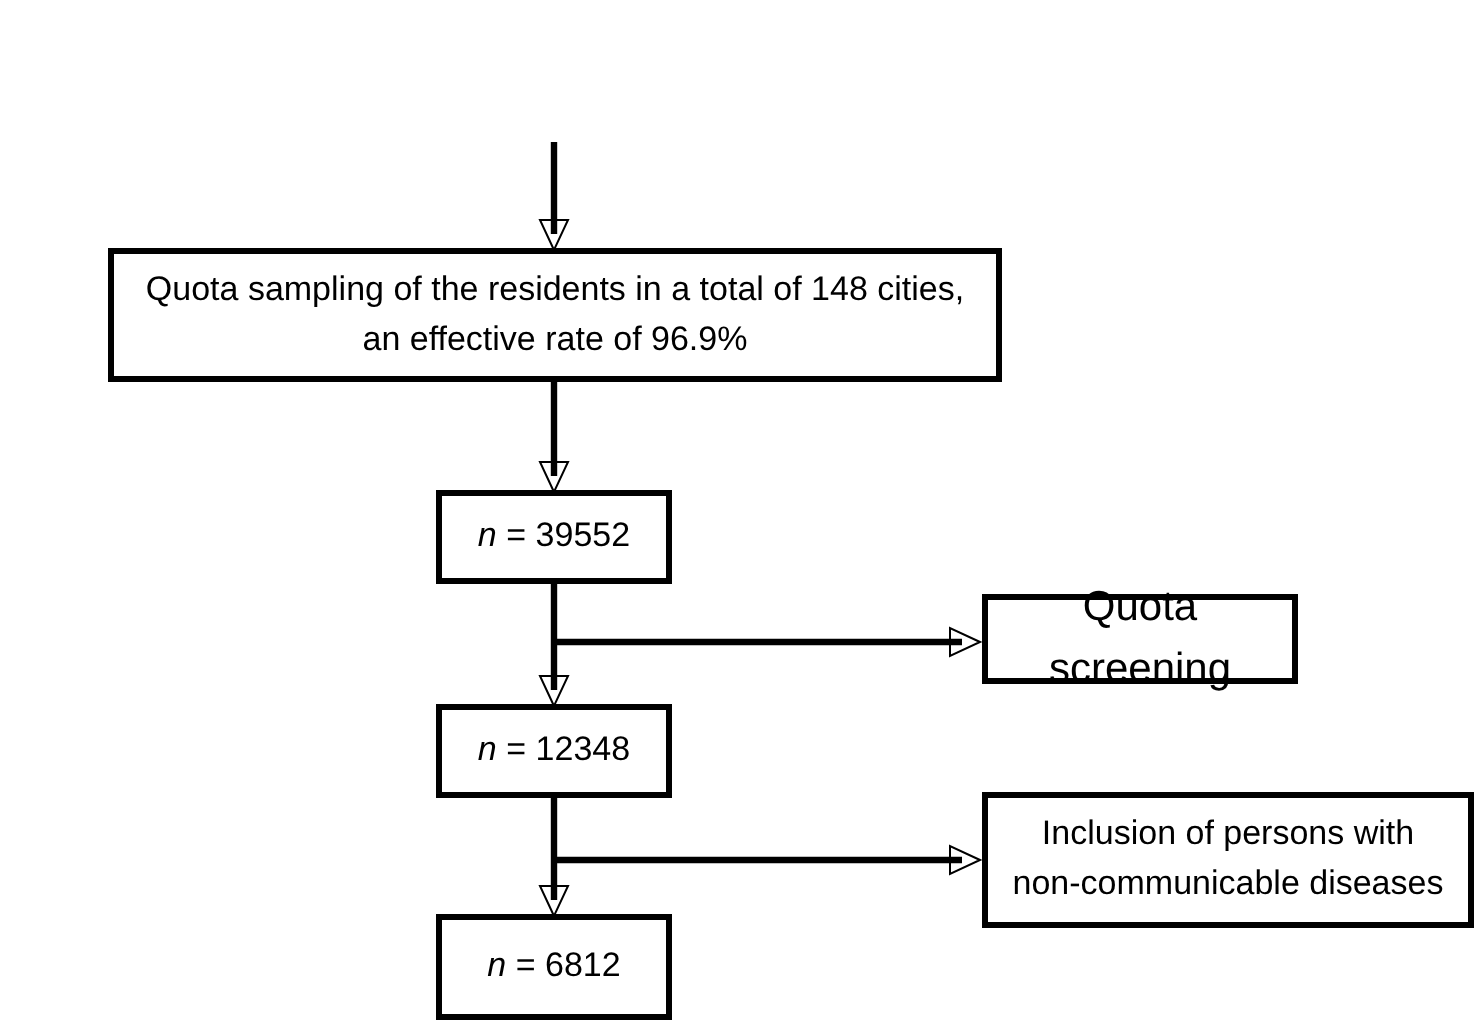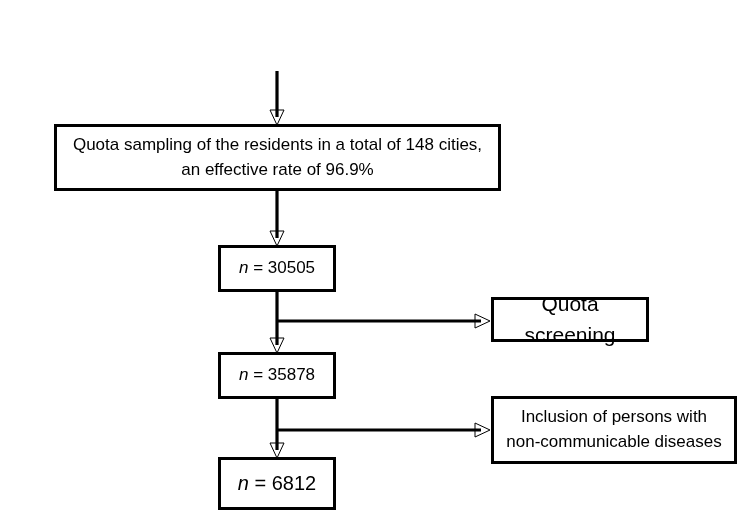--- a/index.html
+++ b/index.html
@@ -48,21 +48,21 @@
   #node-n1 {
     left: 218px; top: 245px; width: 118px; height: 47px;
     font-size: 17px;
   }
   #node-n2 {
     left: 218px; top: 352px; width: 118px; height: 47px;
     font-size: 17px;
   }
   #node-n3 {
     left: 218px; top: 457px; width: 118px; height: 53px;
-    font-size: 20px;
+    font-size: 17px;
   }
   #node-quota-screening {
     left: 491px; top: 297px; width: 158px; height: 45px;
     font-size: 21px;
   }
   #node-inclusion {
     left: 491px; top: 396px; width: 246px; height: 68px;
     font-size: 17px;
   }
 
@@ -120,29 +120,29 @@
     </g>
   </svg>
 
 
   <div class="node align-center" id="node-quota-sampling">
     <span class="node-text">Quota sampling of the residents in a total of 148 cities,
 an effective rate of 96.9%</span>
   </div>
 
   <div class="node align-center" id="node-n1">
-    <span class="node-text"><span class="stat-n">n</span><span> </span><span>=</span> <span>30505</span></span>
+    <span class="node-text"><span class="stat-n">n</span><span> </span><span>=</span> <span>39552</span></span>
   </div>
 
   <div class="node align-center" id="node-quota-screening">
     <span class="node-text">Quota screening</span>
   </div>
 
   <div class="node align-center" id="node-n2">
-    <span class="node-text"><span class="stat-n">n</span><span> </span><span>=</span> <span>35878</span></span>
+    <span class="node-text"><span class="stat-n">n</span><span> </span><span>=</span> <span>12348</span></span>
   </div>
 
   <div class="node align-left" id="node-inclusion">
     <span class="node-text">Inclusion of persons with
 non-communicable diseases</span>
   </div>
 
   <div class="node align-center" id="node-n3">
     <span class="node-text"><span class="stat-n">n</span><span> </span><span>=</span> <span>6812</span></span>
   </div>

